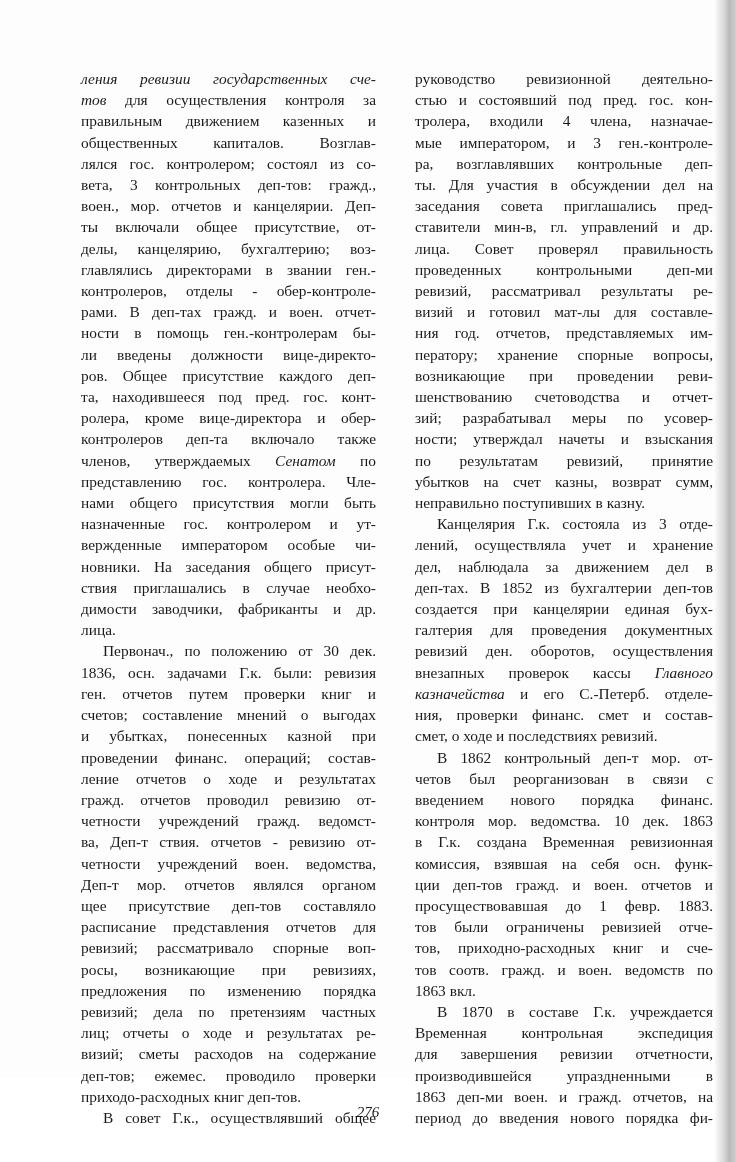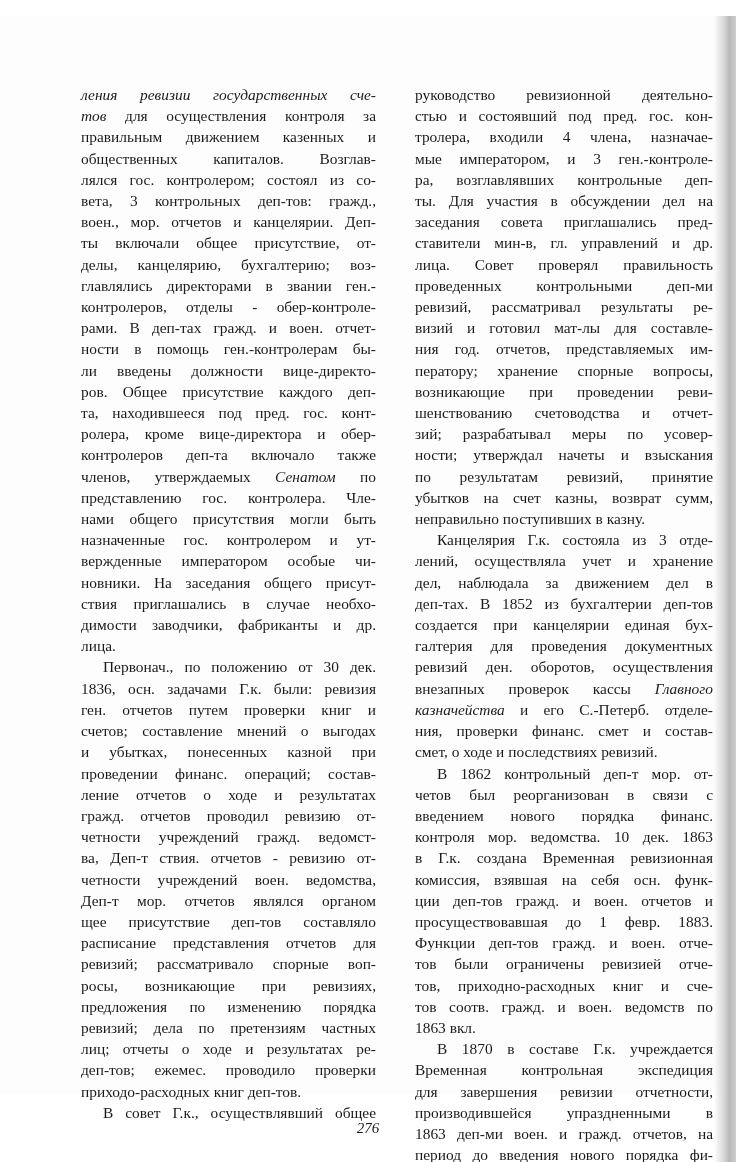--- a/index.html
+++ b/index.html
@@ -6,21 +6,20 @@
   body {
     width: 736px; height: 1162px; overflow: hidden;
     background: #ffffff;
     position: relative;
     font-family: "Liberation Serif", "DejaVu Serif", serif;
     color: #1a1a1a;
   }
   .page {
     position: absolute; left: 0; top: 0; width: 736px; height: 1078px;
     background: #fdfdfd;
-    margin-top: 16px;
   }
   .edge-shadow {
     position: absolute; top: 0; right: 0; width: 22px; height: 1162px;
     background: linear-gradient(to right, rgba(255,255,255,0) 0%, #d8d8d8 45%, #b9b9b9 70%, #cfcfcf 100%);
   }
   .column {
     position: absolute; top: 68px;
     font-size: 15.4px; line-height: 21.2px;
     text-align: justify;
     hyphens: manual;
@@ -84,20 +83,21 @@
         <span class="line"><span>ва, Деп-т ствия. отчетов - ревизию от-</span></span>
         <span class="line"><span>четности учреждений воен. ведомства,</span></span>
         <span class="line"><span>Деп-т мор. отчетов являлся органом</span></span>
         <span class="line"><span>щее присутствие деп-тов составляло</span></span>
         <span class="line"><span>расписание представления отчетов для</span></span>
         <span class="line"><span>ревизий; рассматривало спорные воп-</span></span>
         <span class="line"><span>росы, возникающие при ревизиях,</span></span>
         <span class="line"><span>предложения по изменению порядка</span></span>
         <span class="line"><span>ревизий; дела по претензиям частных</span></span>
         <span class="line"><span>лиц; отчеты о ходе и результатах ре-</span></span>
+        <span class="line"><span>визий; сметы расходов на содержание</span></span>
         <span class="line"><span>деп-тов; ежемес. проводило проверки</span></span>
         <span class="line last"><span>приходо-расходных книг деп-тов.</span></span>
       </p>
       <p>
         <span class="line indent"><span>В совет Г.к., осуществлявший общее</span></span>
       </p>
     </div>
   <div class="column col-right">
       <p>
         <span class="line"><span>руководство ревизионной деятельно-</span></span>
@@ -137,21 +137,20 @@
       </p>
       <p>
         <span class="line indent"><span>В 1862 контрольный деп-т мор. от-</span></span>
         <span class="line"><span>четов был реорганизован в связи с</span></span>
         <span class="line"><span>введением нового порядка финанс.</span></span>
         <span class="line"><span>контроля мор. ведомства. 10 дек. 1863</span></span>
         <span class="line"><span>в Г.к. создана Временная ревизионная</span></span>
         <span class="line"><span>комиссия, взявшая на себя осн. функ-</span></span>
         <span class="line"><span>ции деп-тов гражд. и воен. отчетов и</span></span>
         <span class="line"><span>просуществовавшая до 1 февр. 1883.</span></span>
-        <span class="line"><span>Функции деп-тов гражд. и воен. отче-</span></span>
         <span class="line"><span>тов были ограничены ревизией отче-</span></span>
         <span class="line"><span>тов, приходно-расходных книг и сче-</span></span>
         <span class="line"><span>тов соотв. гражд. и воен. ведомств по</span></span>
         <span class="line last"><span>1863 вкл.</span></span>
       </p>
       <p>
         <span class="line indent"><span>В 1870 в составе Г.к. учреждается</span></span>
         <span class="line"><span>Временная контрольная экспедиция</span></span>
         <span class="line"><span>для завершения ревизии отчетности,</span></span>
         <span class="line"><span>производившейся упраздненными в</span></span>

